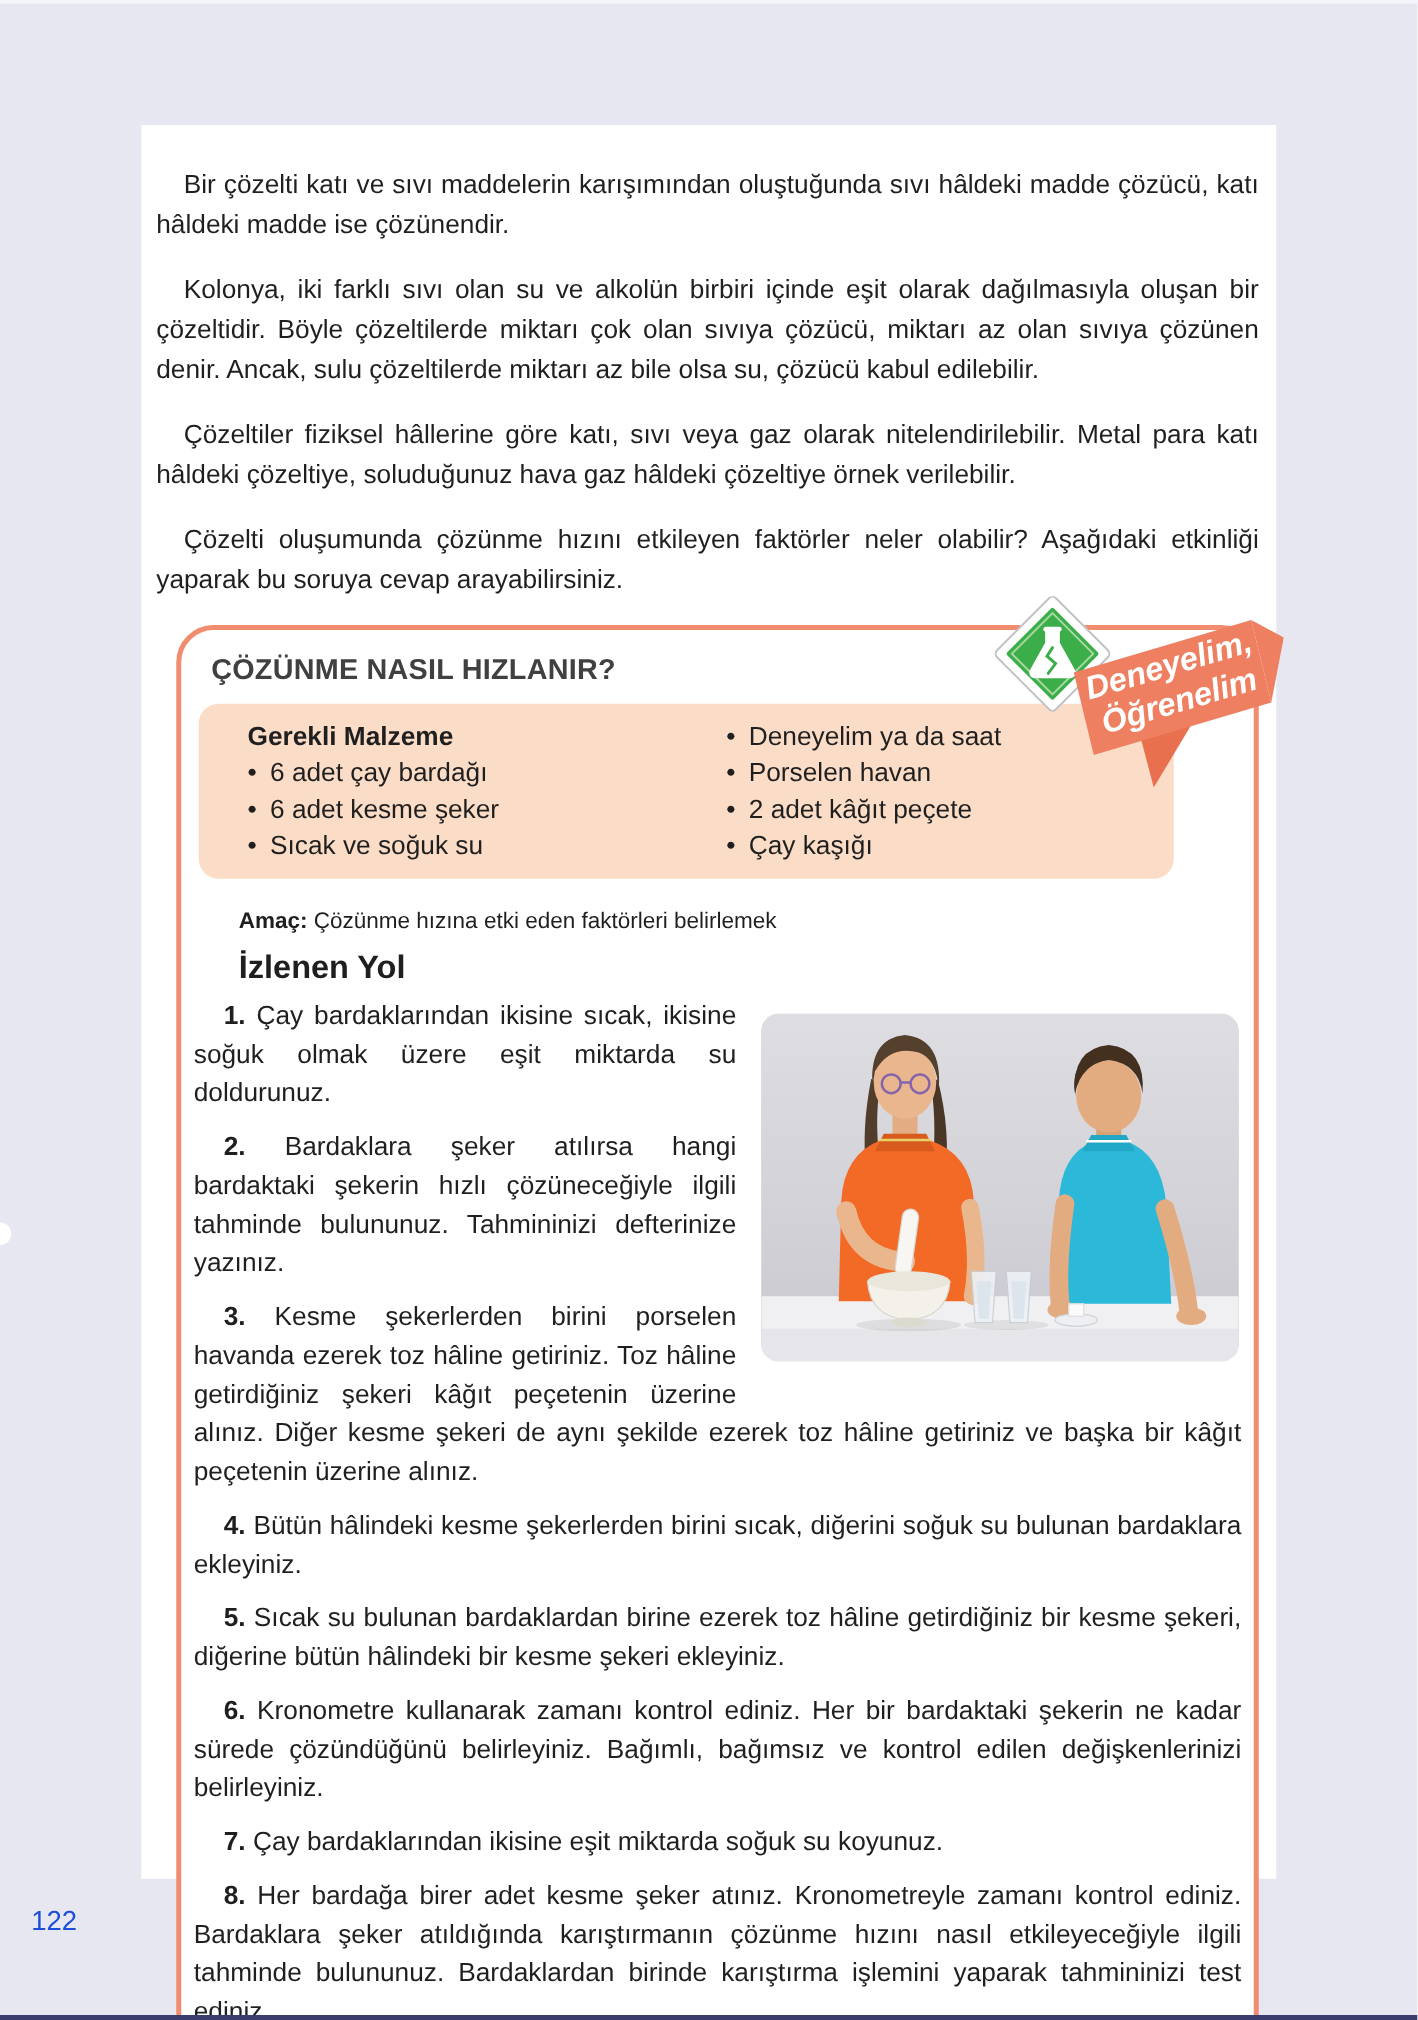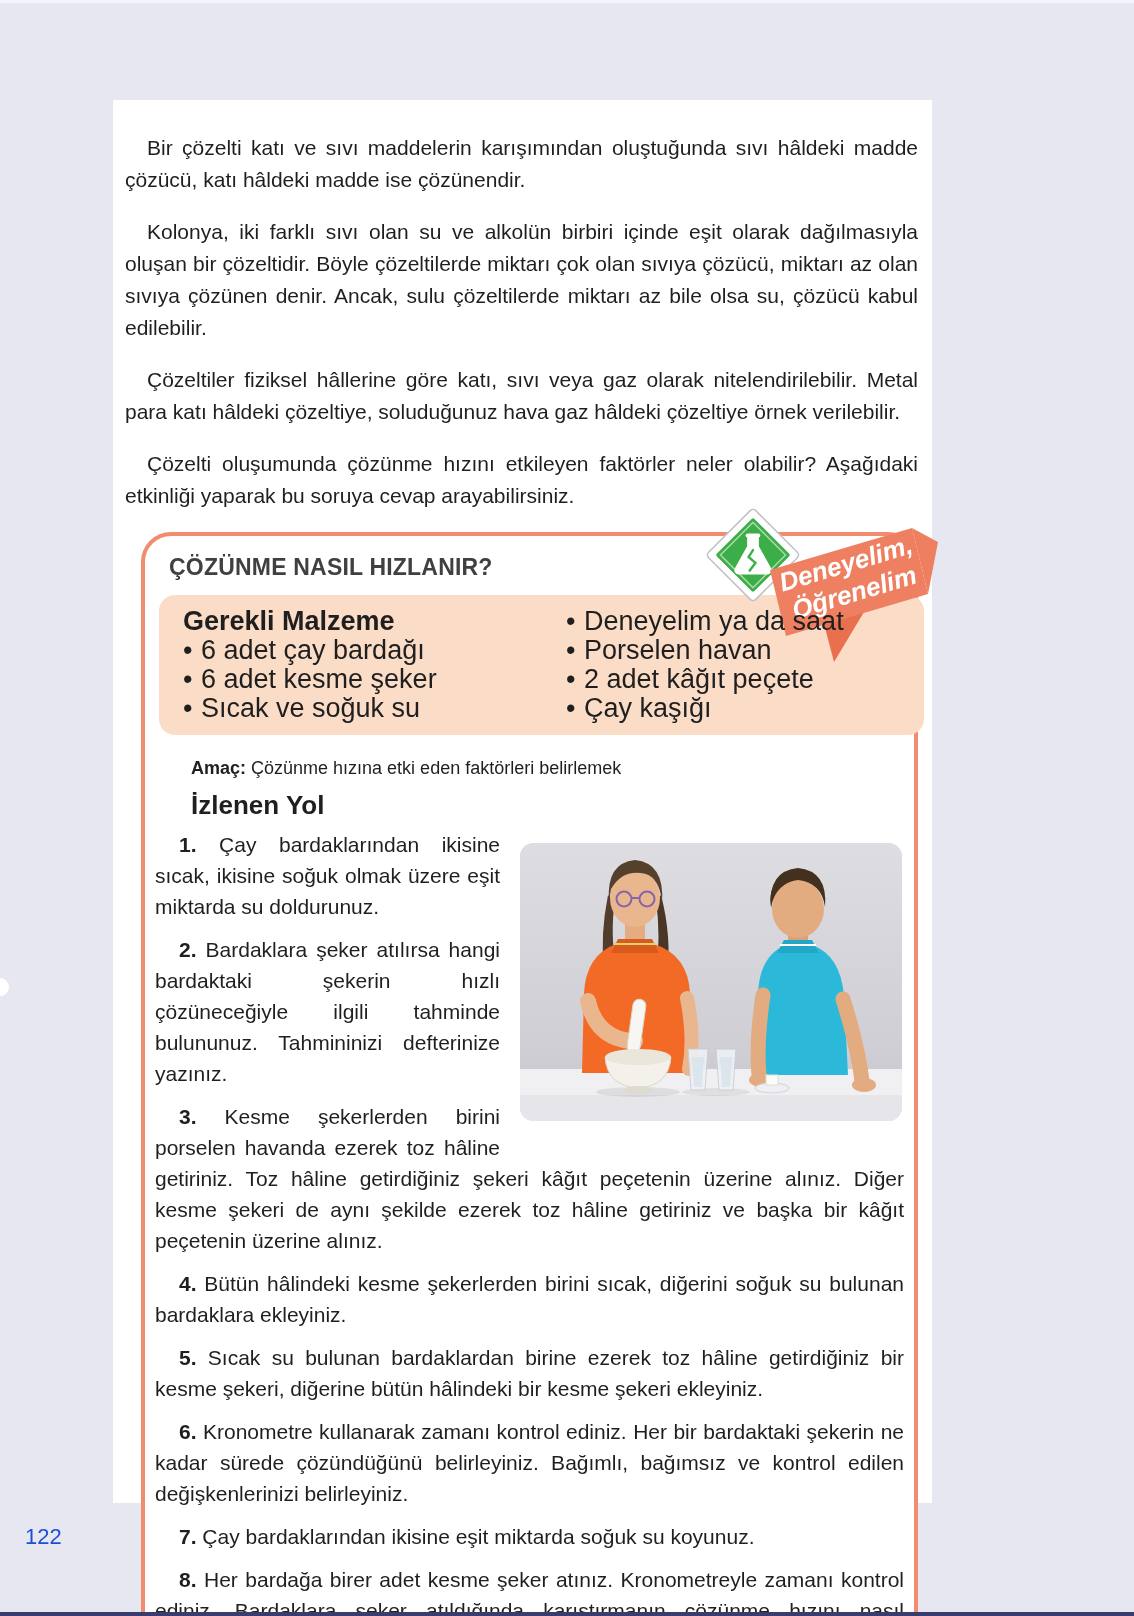--- a/index.html
+++ b/index.html
@@ -4,21 +4,21 @@
 <style>
   html,body{margin:0;padding:0;}
   body{
     width:1134px;height:1616px;position:relative;
     background:#E7E7F1;
     font-family:"Liberation Sans", sans-serif;
     color:#1F1F1F;
     -webkit-font-smoothing:antialiased;
   }
   .page-card{
-    position:absolute;left:113px;top:100px;width:819px;height:1403px;
+    position:absolute;left:113px;top:100px;width:908px;height:1403px;
     background:#FFFFFF;
   }
   
   .intro{padding:32px 14px 0 12px;}
   .intro p{
     margin:0 0 20px 0;
     font-size:21px;line-height:32px;
     text-align:justify;text-indent:22px;
   }
   
@@ -34,25 +34,25 @@
     margin:4px 0 14px 14px;
     color:#404040;
     font-size:23px;font-weight:bold;letter-spacing:.2px;
   }
   
   .materials{
     background:#FBDCC7;
     border-radius:16px;
     width:741px;
     margin-left:4px;
-    padding:12px 0 12px 24px;
+    padding:12px 0 12px 39px;
     display:grid;
     grid-template-columns:375px 1fr;
     column-gap:8px;
-    font-size:27px;line-height:29px;
+    font-size:21px;line-height:29px;
   }
   .materials .col{display:flex;flex-direction:column;}
   .materials .m-head{font-weight:bold;}
   .materials .m-item{position:relative;padding-left:18px;}
   .materials .m-item::before{content:"\2022";position:absolute;left:0;top:0;}
   
   .badge-diamond{position:absolute;top:-30px;right:112px;width:98px;height:98px;}
   .ribbon{position:absolute;top:-28px;right:-24px;width:176px;height:162px;}
   
   .amac{margin:18px 0 2px 0;font-size:18px;line-height:31px;text-indent:36px;}

